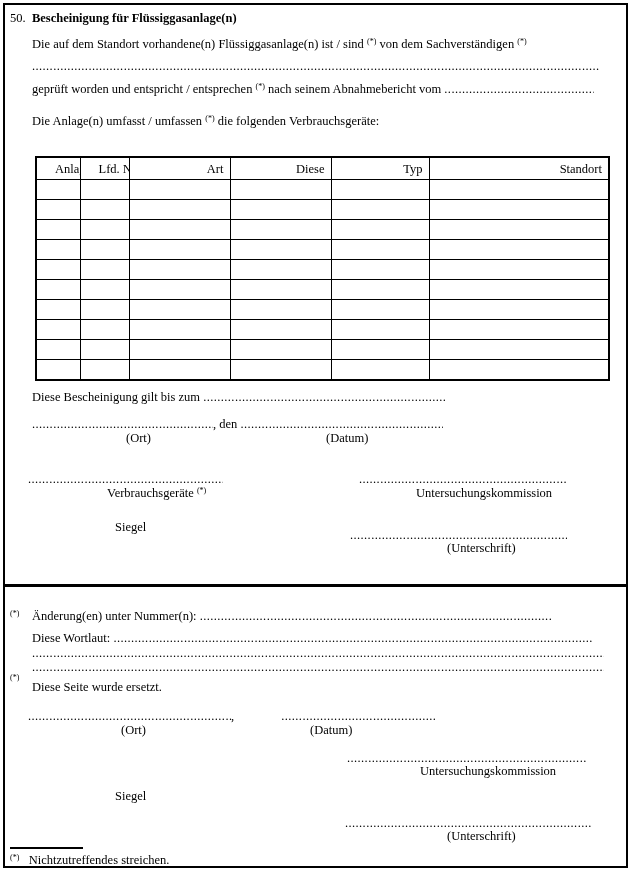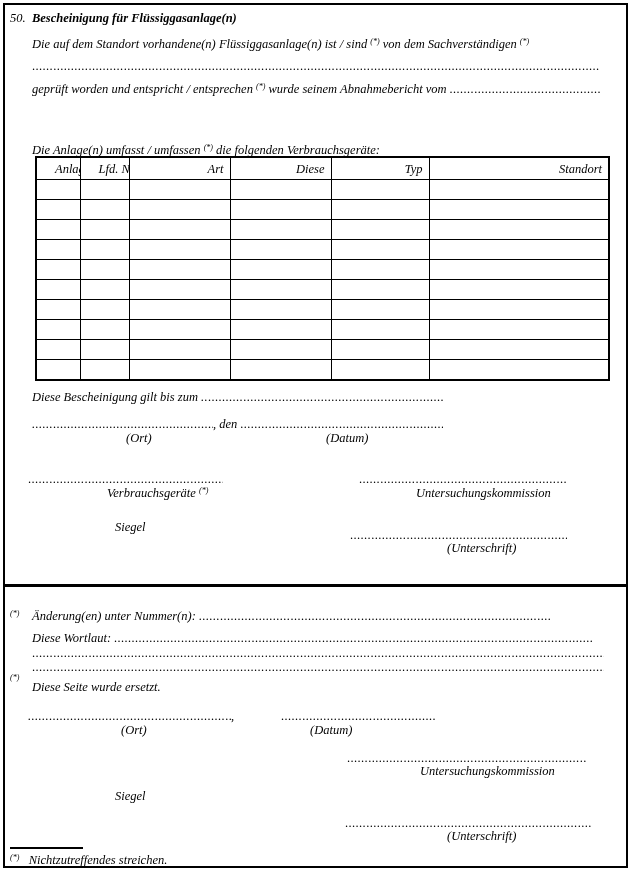--- a/index.html
+++ b/index.html
@@ -3,21 +3,21 @@
 <meta charset="utf-8">
 <style>
   html,body { margin:0; padding:0; background:#e8e8e8; }
   .page {
     position:relative; width:631px; height:871px; background:#ffffff;
     font-family:"Liberation Serif","DejaVu Serif",serif;
     font-size:12.5px; color:#000; overflow:hidden;
     margin:0 auto;
   }
   .page-border { position:absolute; left:3px; top:3px; right:3px; bottom:3px; border:2px solid #000; pointer-events:none; }
-  .abs { position:absolute; white-space:nowrap; line-height:16px;font-style:italic; }
+  .abs { position:absolute; white-space:nowrap; line-height:16px; }
   .b { font-weight:bold; }
   .sup { font-size:8px; position:relative; top:-4.5px; letter-spacing:0; }
   .dots {
     display:inline-block; overflow:hidden; white-space:nowrap;
     height:14px; line-height:15px; vertical-align:-3px; letter-spacing:0.4px;
   }
   .dotline { position:absolute; overflow:hidden; white-space:nowrap; height:14px; line-height:15px; letter-spacing:0.4px; }
   .divider { position:absolute; left:3px; right:3px; height:3px; background:#000; }
   .rule { position:absolute; height:2px; background:#000; }
   table.devices { border-collapse:collapse; table-layout:fixed; width:573px; border:2px solid #000; }
@@ -42,26 +42,26 @@
     <span class="sup">(*)</span>
     <span>von dem Sachverständigen</span>
     <span class="sup">(*)</span>
   </div>
 
   <div class="dotline" style="left:32px; top:59px; width:568px;">............................................................................................................................................................................................................................................................</div>
 
   <div class="abs" style="left:32px; top:81px;">
     <span>geprüft worden und entspricht / entsprechen</span>
     <span class="sup">(*)</span>
-    <span>wurde seinem Abnahmebericht vom</span>
+    <span>nach seinem Abnahmebericht vom</span>
     <span class="dots" style="width:150px;">............................................................................................................................................................................................................................................................</span>
   </div>
 
 
-  <div class="abs" style="left:32px; top:142px;">
+  <div class="abs" style="left:32px; top:113px;">
     <span>Die Anlage(n) umfasst / umfassen</span>
     <span class="sup">(*)</span>
     <span>die folgenden Verbrauchsgeräte:</span>
   </div>
 
   <div class="abs" style="left:35px; top:156px;">
     <table class="devices" id="devices-table">
         <colgroup>
           <col style="width: 44px;">
           <col style="width: 49px;">

